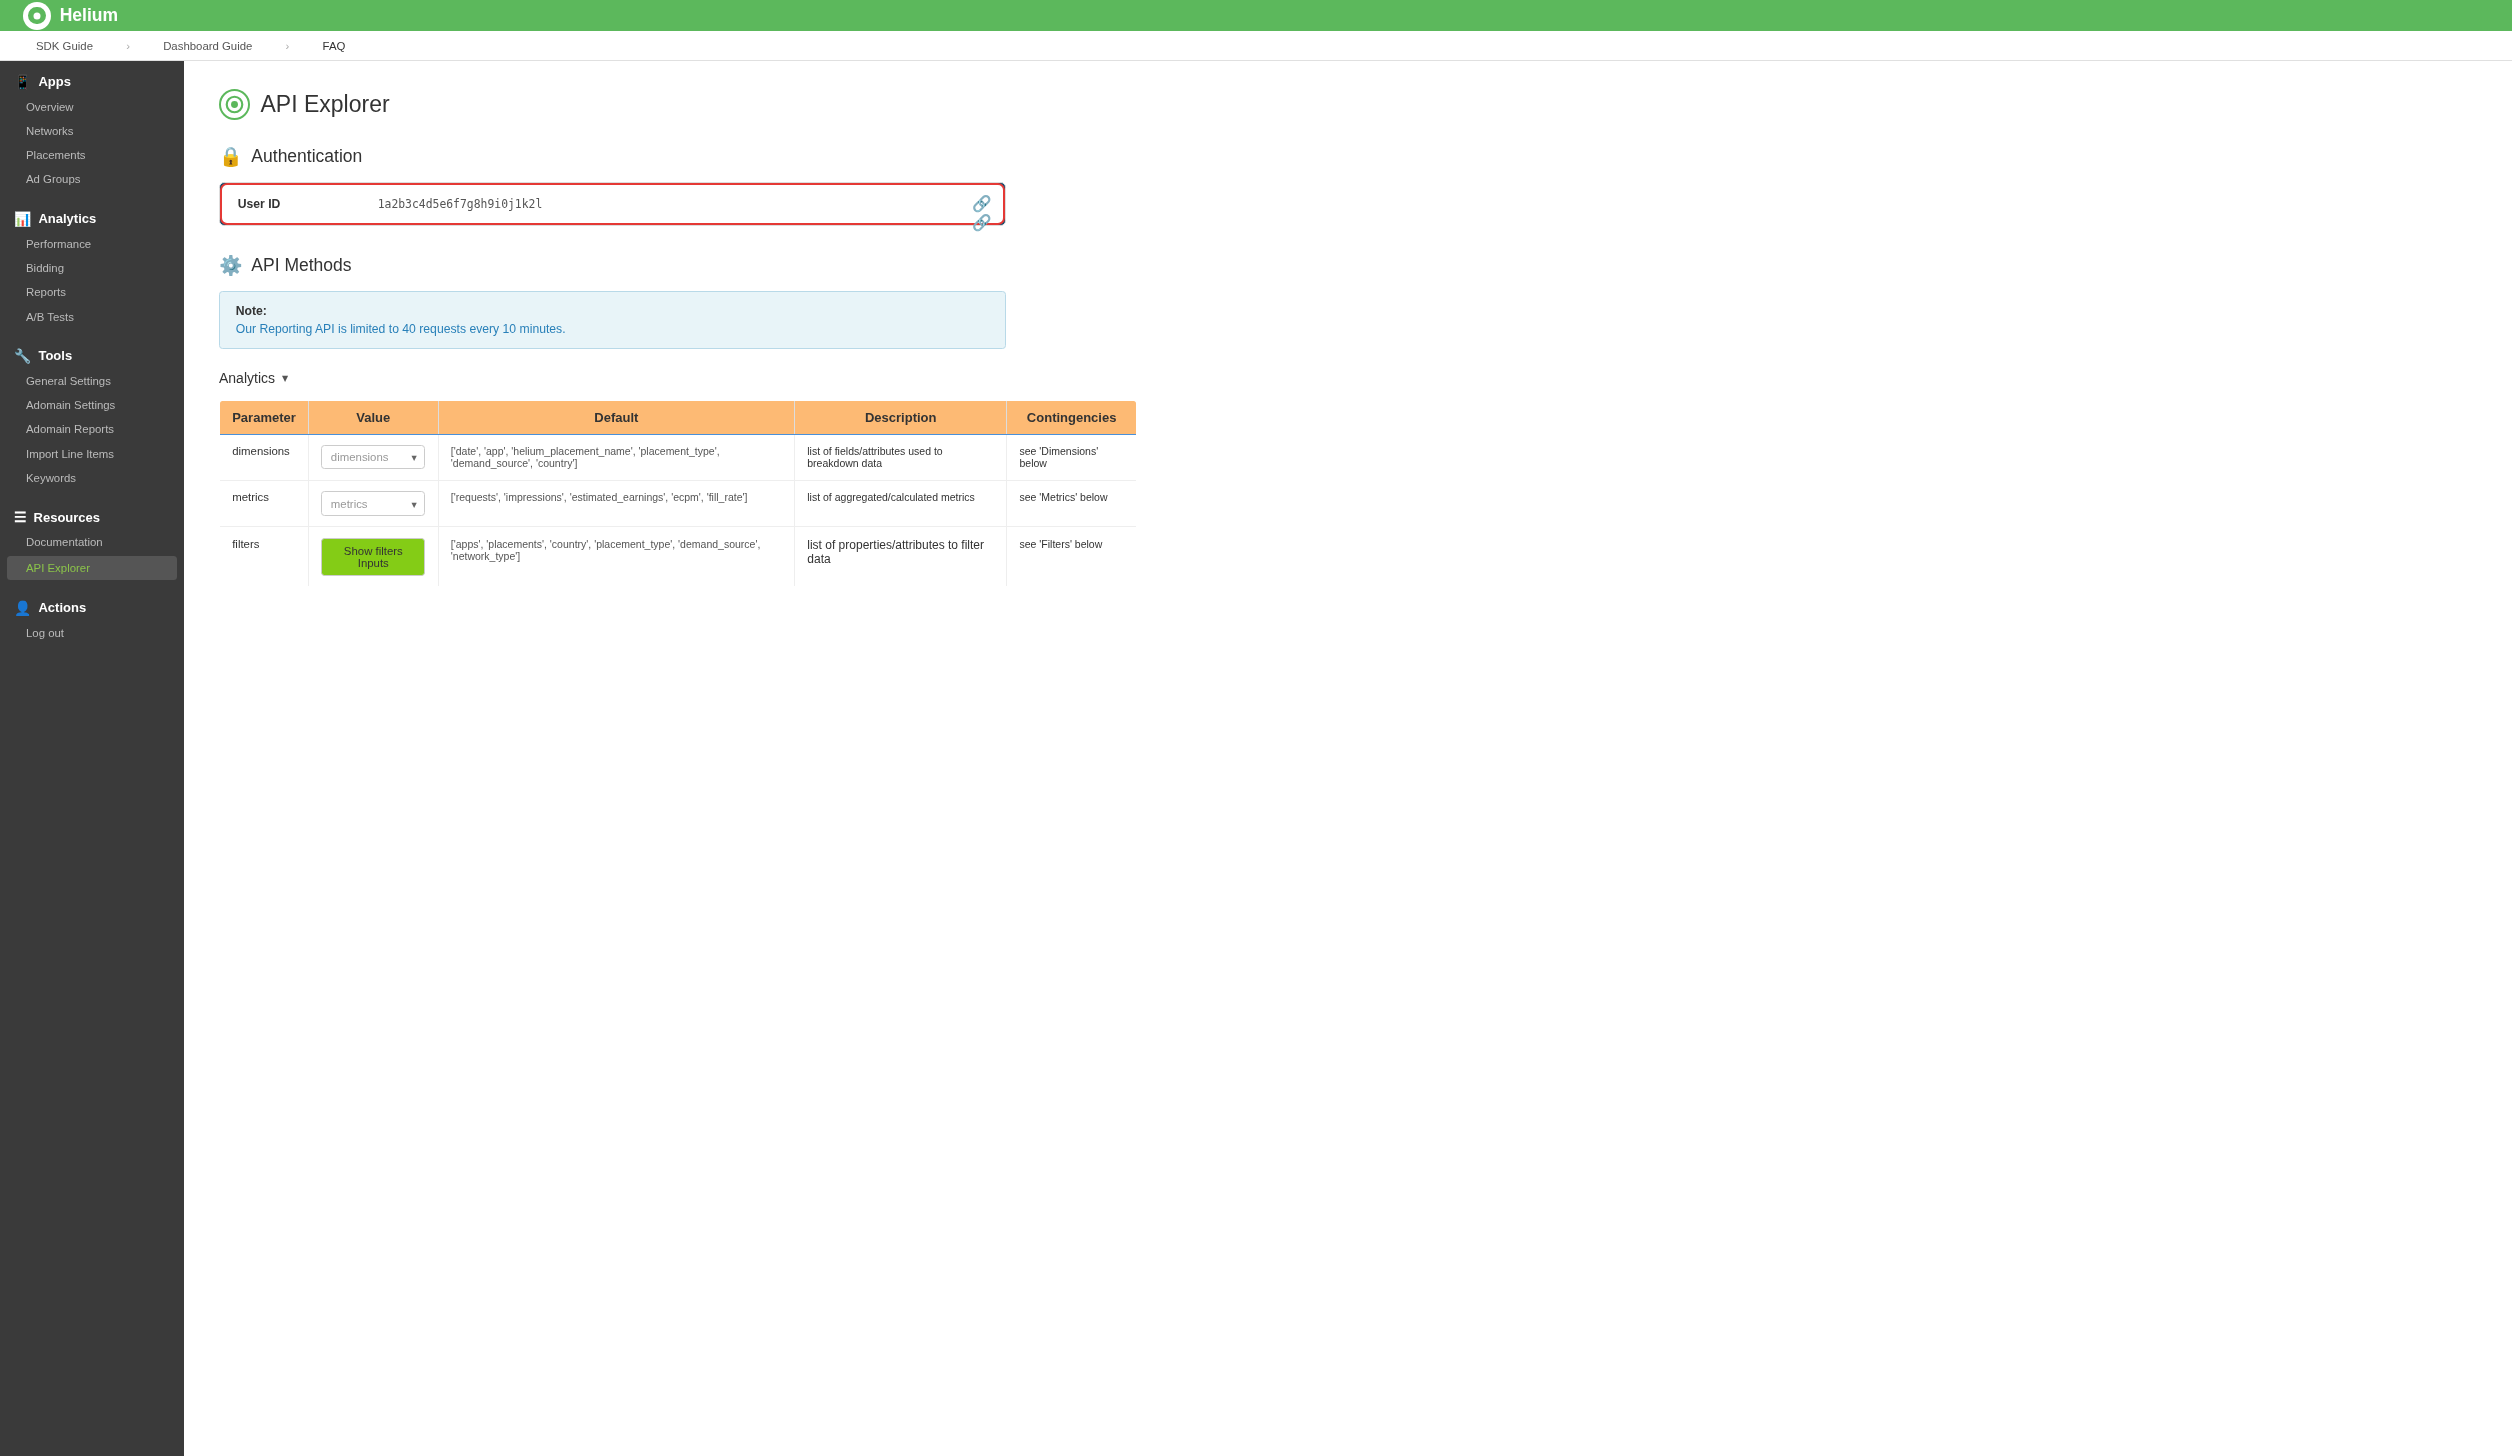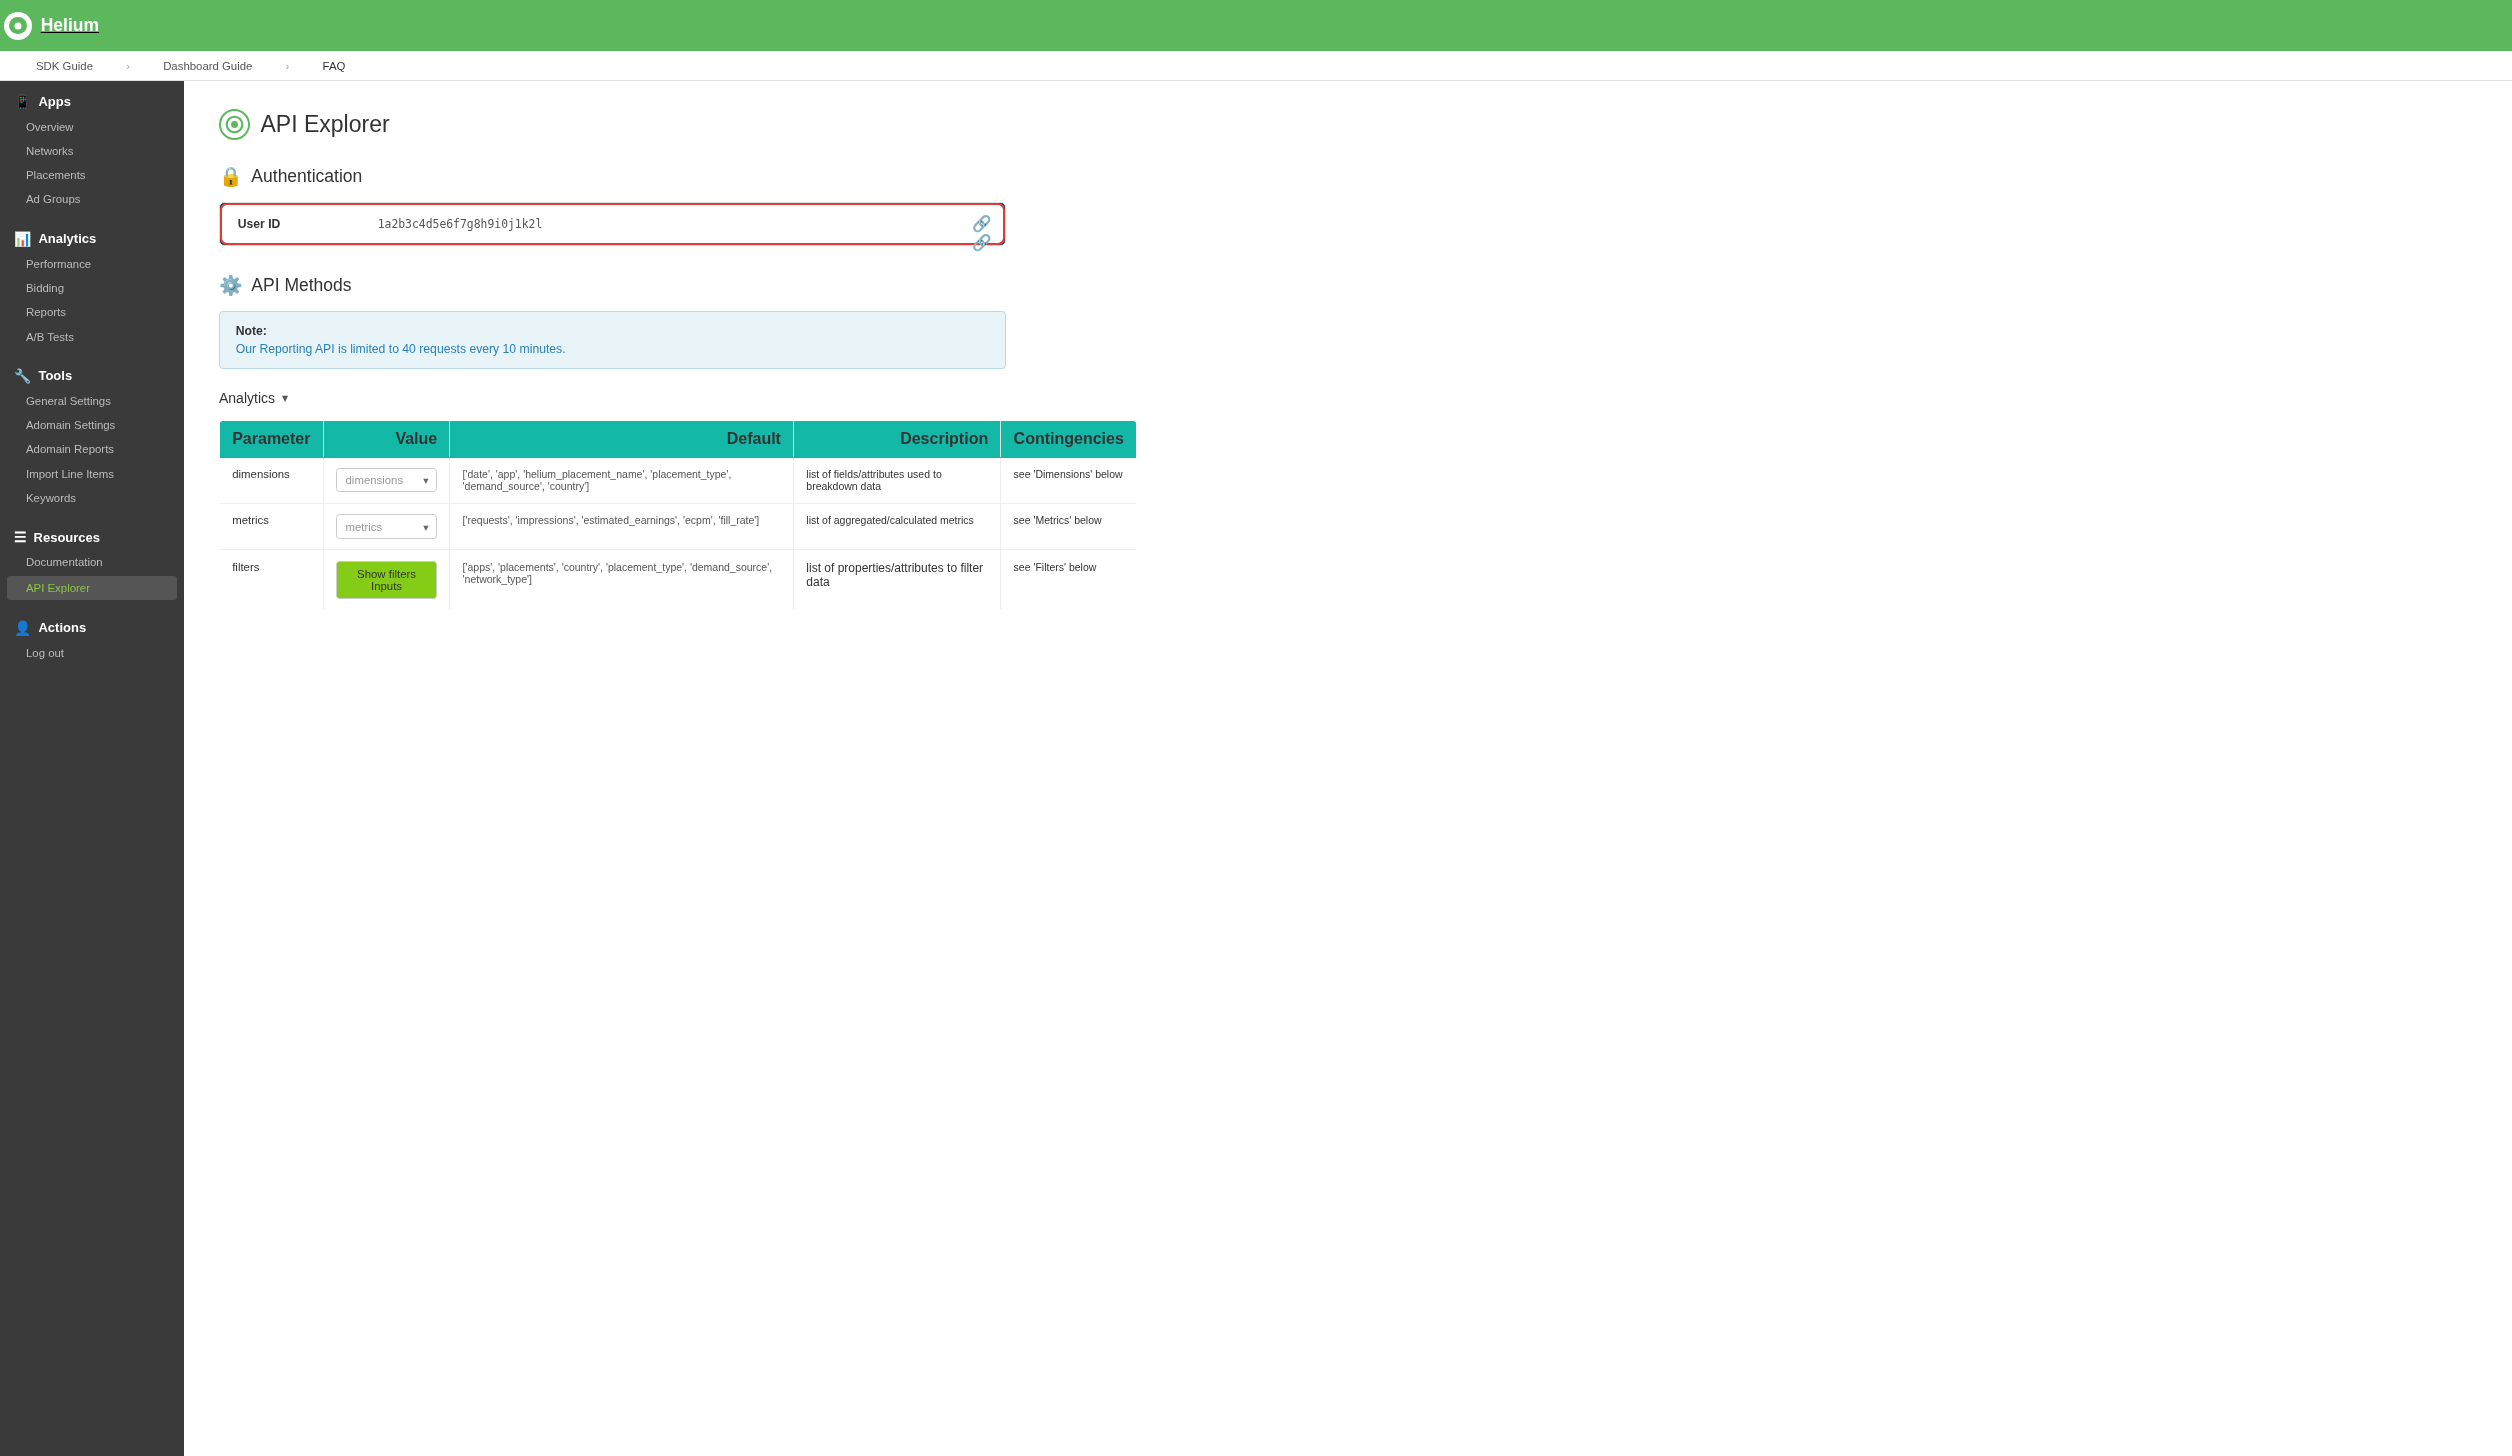--- a/index.html
+++ b/index.html
@@ -3,24 +3,23 @@
   <meta charset="utf-8">
   <style>
     * { box-sizing: border-box; margin: 0; padding: 0; }
     body { font-family: -apple-system, BlinkMacSystemFont, 'Segoe UI', Helvetica, Arial, sans-serif; font-size: 12.2px; background: #f5f5f5; display: flex; flex-direction: column; height: 100vh; }
 
     
     .topbar {
       display: flex;
       align-items: center;
       background: #5cb85c;
-      height: 51px;
-      padding: 0 4px;
+      height: 31px;
+      padding: 0 23px;
       flex-shrink: 0;
-      text-decoration: underline;
     }
     .topbar-logo {
       display: flex;
       align-items: center;
       gap: 8.7px;
       color: white;
       font-size: 17.5px;
       font-weight: bold;
     }
     .logo-circle {
@@ -201,25 +200,25 @@
     
     .api-table {
       width: 100%;
       max-width: 918px;
       border-collapse: collapse;
       border: 0.9px solid #4a90d9;
       border-radius: 3.5px;
       overflow: hidden;
     }
     .api-table th {
-      background: #14b8a6;
+      background: #fdba74;
       border-bottom: 1.7px solid #4a90d9;
       padding: 8.7px 12.2px;
-      text-align: right;
-      font-size: 16px;
+      text-align: center;
+      font-size: 13px;
       font-weight: 600;
       color: #333;
       border-right: 0.9px solid #ddd;
     }
     .api-table th:last-child { border-right: none; }
     .api-table td {
       padding: 10.5px 12.2px;
       border-bottom: 0.9px solid #eee;
       border-right: 0.9px solid #eee;
       vertical-align: top;

